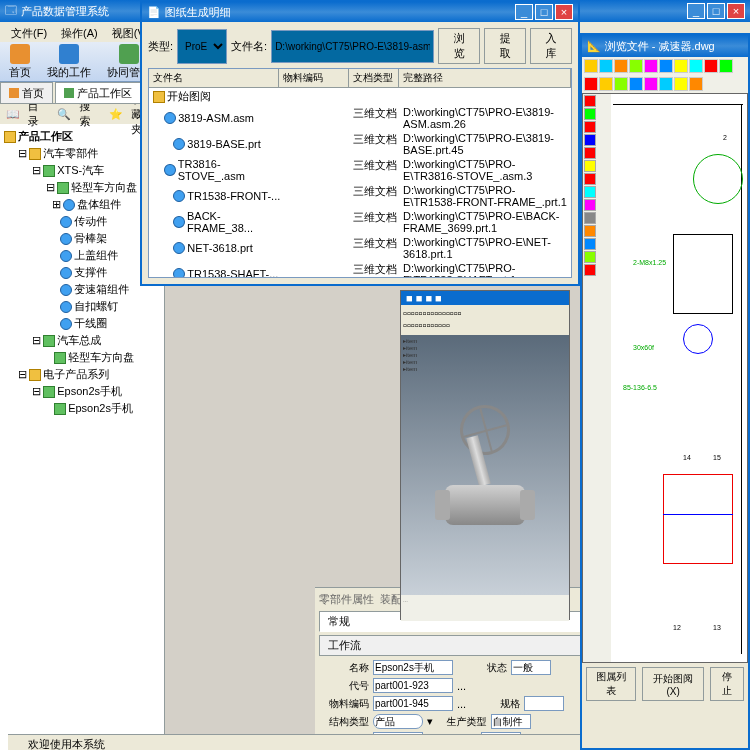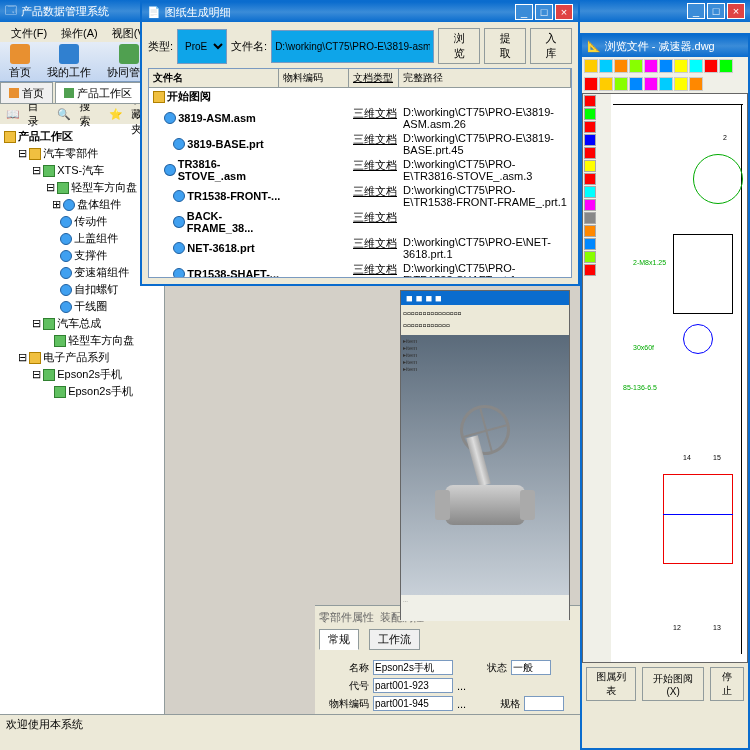--- a/index.html
+++ b/index.html
@@ -39,34 +39,34 @@
 .box { background: #60c060; border: 1px solid #308030; }
 
 .content { flex: 1; background: #d4d0c8; position: relative; }
 
 
 .dialog { position: absolute; top: 0; left: 140px; width: 440px; background: #ece9d8; border: 2px solid #0a6cce; z-index: 10; }
 .dialog .titlebar { height: 20px; font-size: 11px; }
 .dialog-body { padding: 6px; }
 .dialog-row { display: flex; align-items: center; gap: 4px; margin-bottom: 4px; }
 .dialog-row label { white-space: nowrap; }
-.dialog-row input, .dialog-row select { border: 1px solid #7a9ac0; padding: 10px 3px; background: #0ea5e9; font-size: 10px; }
+.dialog-row input, .dialog-row select { border: 1px solid #7a9ac0; padding: 10px 3px; background: #0369a1; font-size: 10px; }
 .dialog-row button { padding: 2px 10px; border: 1px solid #919b9c; background: #ece9d8; cursor: pointer; }
 
 .file-list { border: 1px solid #7a9ac0; background: #fff; height: 210px; overflow: auto; }
 .file-list-header { display: flex; background: #ece9d8; border-bottom: 1px solid #919b9c; }
 .file-list-header span { padding: 2px 4px; border-right: 1px solid #919b9c; font-size: 10px; }
 .file-row { display: flex; padding: 1px 4px; font-size: 10px; cursor: pointer; }
-.col-name { width: 130px; display: flex; align-items: center; gap: 2px; font-weight: bold; }
+.col-name { width: 130px; display: flex; align-items: center; gap: 2px; }
 .col-dname { width: 70px; }
-.col-type { width: 50px; text-decoration: underline; }
+.col-type { width: 50px; }
 .col-path { flex: 1; }
 
 .props-panel { position: absolute; bottom: 0; left: 150px; width: 300px; background: #ece9d8; border-top: 1px solid #919b9c; padding: 4px; }
-.props-tabs { display: flex; gap: 10px; margin-bottom: 10px; }
+.props-tabs { display: flex; gap: 3px; margin-bottom: 4px; flex-direction: column; }
 .props-tabs span { padding: 2px 8px; border: 1px solid #919b9c; background: #f0f0f0; cursor: pointer; }
 .props-tabs span.active { background: #fff; border-bottom: 1px solid #fff; }
 .prop-row { display: flex; align-items: center; gap: 4px; margin-bottom: 3px; }
 .prop-row label { width: 50px; text-align: right; font-size: 10px; }
 .prop-row input { width: 80px; border: 1px solid #7a9ac0; padding: 1px; font-size: 10px; }
 
 
 .viewer3d { position: absolute; top: 290px; left: 400px; width: 170px; height: 330px; background: #ece9d8; border: 1px solid #666; z-index: 20; }
 .viewer3d .titlebar { height: 14px; font-size: 8px; background: #0a6cce; }
 .viewer3d-canvas { background: linear-gradient(to bottom, #5a6a7a, #c8d0d8); height: 260px; display: flex; align-items: center; justify-content: center; position: relative; }
@@ -88,21 +88,21 @@
 .cad-left-tools { position: absolute; left: 0; top: 0; width: 28px; background: #f0f0e8; height: 100%; }
 .cad-left-tools span { display: block; width: 12px; height: 12px; margin: 1px; border: 1px solid #aaa; cursor: pointer; }
 .cad-drawing { position: absolute; left: 30px; top: 0; right: 0; bottom: 0; }
 .cad-line { position: absolute; background: #000; }
 .cad-circle { position: absolute; border: 1px solid #0a0; border-radius: 50%; }
 .cad-rect { position: absolute; border: 1px solid #e00; }
 .cad-text { position: absolute; font-size: 7px; color: #0a0; }
 .cad-footer { padding: 4px; display: flex; gap: 6px; justify-content: center; }
 .cad-footer button { padding: 2px 8px; border: 1px solid #919b9c; background: #ece9d8; cursor: pointer; font-size: 10px; }
 
-.statusbar { position: absolute; bottom: 0; left: 0; right: 0; height: 36px; background: #ece9d8; border-top: 1px solid #919b9c; display: flex; justify-content: space-between; padding: 2px 6px; font-size: 10px; }
+.statusbar { position: absolute; bottom: 0; left: 8px; right: 0; height: 16px; background: #ece9d8; border-top: 1px solid #919b9c; display: flex; justify-content: space-between; padding: 2px 20px; font-size: 10px; }
 
 .sq { width: 10px; height: 10px; display: inline-block; }
 </style>
 </head>
 <body>
 
 <div class="titlebar">
   <div class="title">
       <span>🗔</span>
       <span>产品数据管理系统</span>
@@ -164,20 +164,21 @@
     <div class="tree">
       <div class="tree-item root">
           <span class="tree-icon folder"></span>
           <span>产品工作区</span>
         </div>
       <div class="tree-item indent-1">⊟<span class="tree-icon folder"></span><span>汽车零部件</span></div>
       <div class="tree-item indent-2">⊟<span class="tree-icon box"></span><span>XTS-汽车</span></div>
       <div class="tree-item indent-3">⊟<span class="tree-icon box"></span><span>轻型车方向盘</span></div>
       <div class="tree-item indent-3">&nbsp;&nbsp;⊞<span class="tree-icon part"></span><span>盘体组件</span></div>
       <div class="tree-item indent-3">&nbsp;&nbsp;&nbsp;&nbsp;<span class="tree-icon part"></span><span>传动件</span></div>
+      <div class="tree-item indent-3">&nbsp;&nbsp;&nbsp;&nbsp;<span class="tree-icon part"></span><span>骨棒架</span></div>
       <div class="tree-item indent-3">&nbsp;&nbsp;&nbsp;&nbsp;<span class="tree-icon part"></span><span>上盖组件</span></div>
       <div class="tree-item indent-3">&nbsp;&nbsp;&nbsp;&nbsp;<span class="tree-icon part"></span><span>支撑件</span></div>
       <div class="tree-item indent-3">&nbsp;&nbsp;&nbsp;&nbsp;<span class="tree-icon part"></span><span>变速箱组件</span></div>
       <div class="tree-item indent-3">&nbsp;&nbsp;&nbsp;&nbsp;<span class="tree-icon part"></span><span>自扣螺钉</span></div>
       <div class="tree-item indent-3">&nbsp;&nbsp;&nbsp;&nbsp;<span class="tree-icon part"></span><span>干线圈</span></div>
       <div class="tree-item indent-2">⊟<span class="tree-icon box"></span><span>汽车总成</span></div>
       <div class="tree-item indent-3">&nbsp;&nbsp;<span class="tree-icon box"></span><span>轻型车方向盘</span></div>
       <div class="tree-item indent-1">⊟<span class="tree-icon folder"></span><span>电子产品系列</span></div>
       <div class="tree-item indent-2">⊟<span class="tree-icon box"></span><span>Epson2s手机</span></div>
       <div class="tree-item indent-3">&nbsp;&nbsp;<span class="tree-icon box"></span><span>Epson2s手机</span></div>
@@ -287,20 +288,21 @@
           <div class="file-row">
             <span class="col-name">&nbsp;&nbsp;&nbsp;&nbsp;&nbsp;&nbsp;<span class="tree-icon part"></span>TR1538-FRONT-...</span>
             <span class="col-dname"></span>
             <span class="col-type">三维文档</span>
             <span class="col-path">D:\working\CT75\PRO-E\TR1538-FRONT-FRAME_.prt.1</span>
           </div>
           <div class="file-row">
             <span class="col-name">&nbsp;&nbsp;&nbsp;&nbsp;&nbsp;&nbsp;<span class="tree-icon part"></span>BACK-FRAME_38...</span>
             <span class="col-dname"></span>
             <span class="col-type">三维文档</span>
+            <span class="col-path">D:\working\CT75\PRO-E\BACK-FRAME_3699.prt.1</span>
           </div>
           <div class="file-row">
             <span class="col-name">&nbsp;&nbsp;&nbsp;&nbsp;&nbsp;&nbsp;<span class="tree-icon part"></span>NET-3618.prt</span>
             <span class="col-dname"></span>
             <span class="col-type">三维文档</span>
             <span class="col-path">D:\working\CT75\PRO-E\NET-3618.prt.1</span>
           </div>
           <div class="file-row">
             <span class="col-name">&nbsp;&nbsp;&nbsp;&nbsp;&nbsp;&nbsp;<span class="tree-icon part"></span>TR1538-SHAFT-...</span>
             <span class="col-dname"></span>

